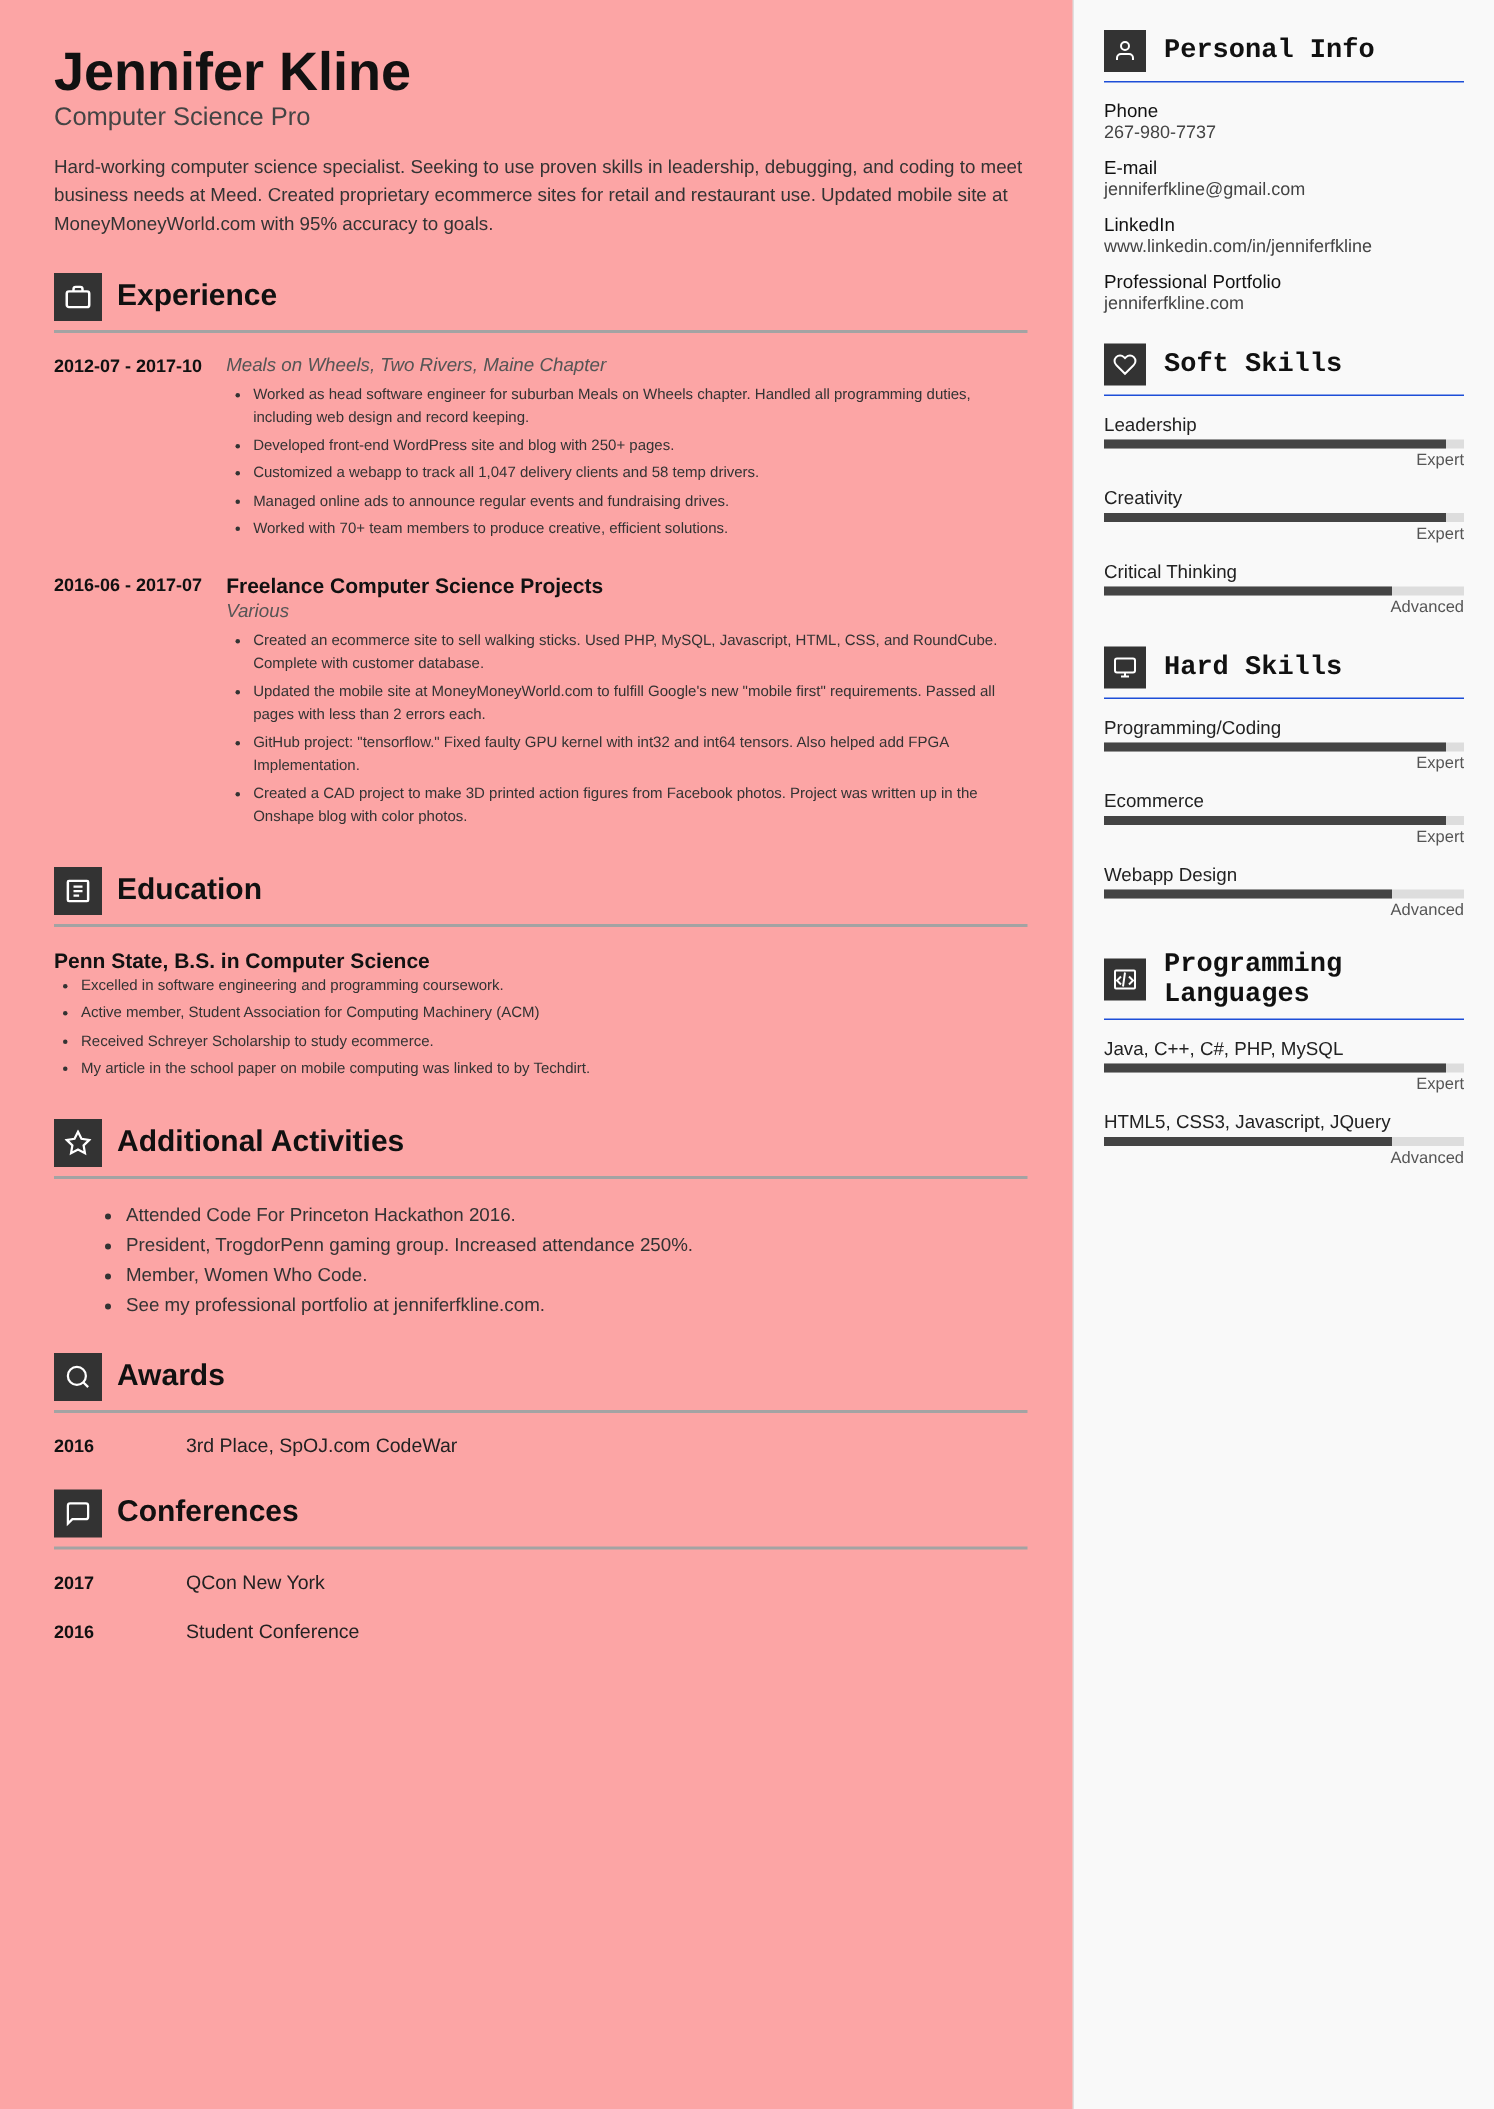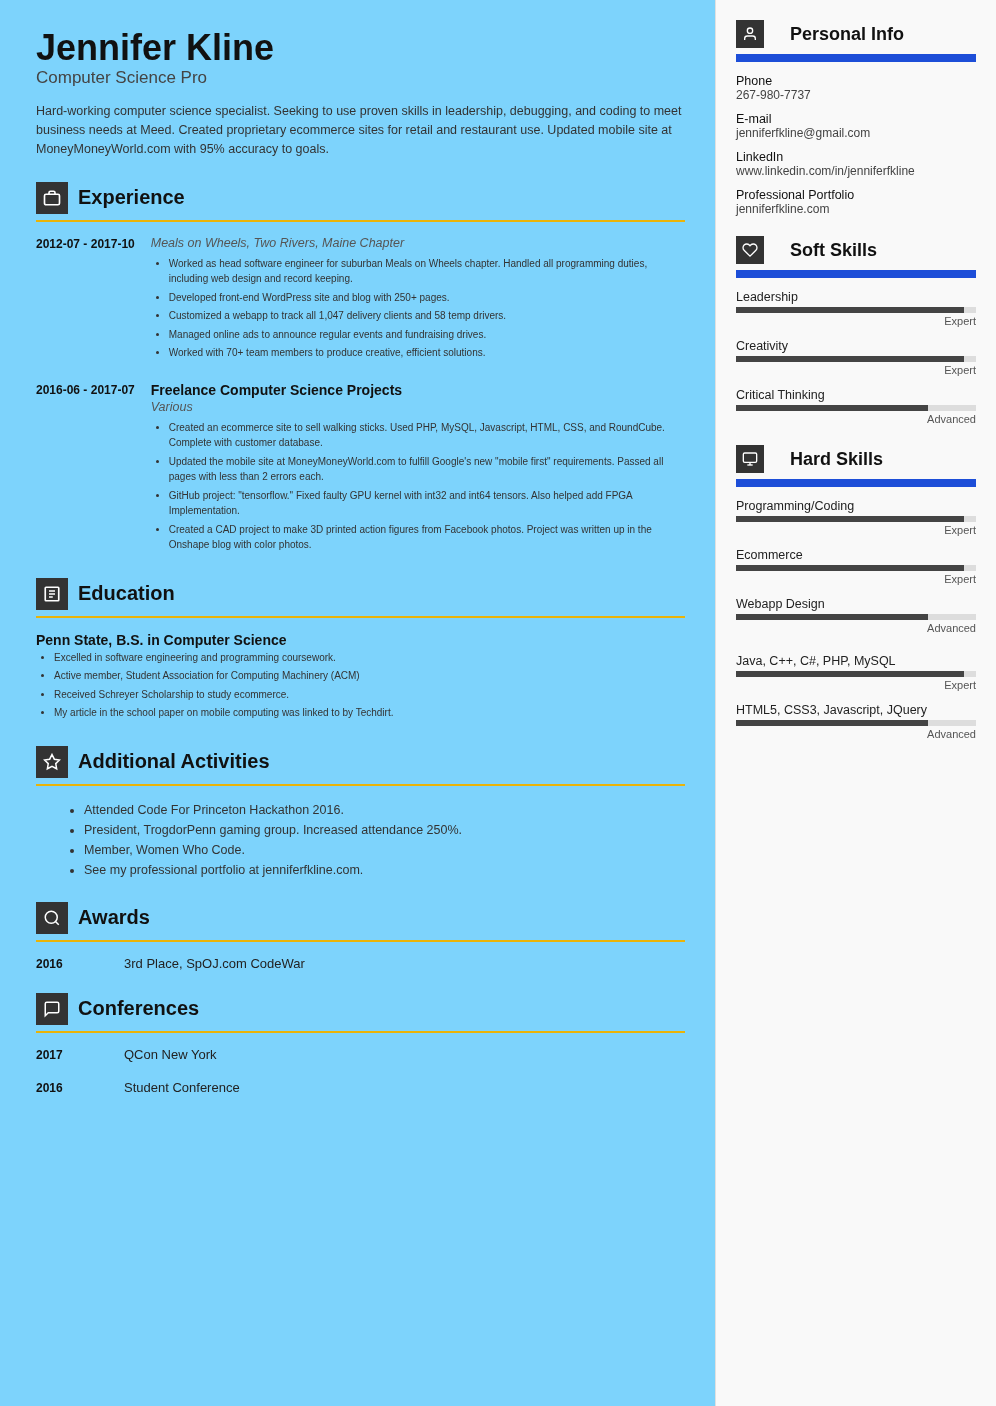--- a/index.html
+++ b/index.html
@@ -5,21 +5,21 @@
     * { box-sizing: border-box; margin: 0; padding: 0; }
     body {
       font-family: Arial, sans-serif;
       font-size: 13px;
       background: #f0f0f0;
       color: #222;
     }
     .page {
       width: 996px;
       min-height: 1406px;
-      background: #7dd3fc;
+      background: #fca5a5;
       display: flex;
       flex-direction: row;
     }
     
     .left-col {
       flex: 1 1 0;
       padding: 28px 30px 28px 36px;
       border-right: 1px solid #e0e0e0;
     }
     .name {
@@ -39,21 +39,21 @@
       line-height: 1.55;
       margin-bottom: 22px;
     }
     .section {
       margin-bottom: 22px;
     }
     .section-header {
       display: flex;
       align-items: center;
       gap: 10px;
-      border-bottom: 2px solid #eab308;
+      border-bottom: 2px solid #a3a3a3;
       padding-bottom: 6px;
       margin-bottom: 14px;
     }
     .section-header-title {
       font-size: 20px;
       font-weight: 800;
       color: #111;
     }
     .section-icon {
       width: 32px;
@@ -118,24 +118,25 @@
       flex-shrink: 0;
       background: #f9f9f9;
       padding: 20px 20px 28px 20px;
     }
     .right-section {
       margin-bottom: 20px;
     }
     .right-section-header {
       display: flex;
       align-items: center;
-      gap: 26px;
-      border-bottom: 8px solid #1d4ed8;
+      gap: 12px;
+      border-bottom: 1px solid #1d4ed8;
       padding-bottom: 6px;
       margin-bottom: 12px;
+      font-family: Liberation Mono, monospace;
     }
     .right-section-title {
       font-size: 18px;
       font-weight: 800;
       color: #111;
     }
     .right-icon {
       width: 28px;
       height: 28px;
       background: #333;
@@ -407,20 +408,29 @@
       <div class="skill-item">
         <div class="skill-name">Webapp Design</div>
         <div class="skill-bar-container">
           <div class="skill-bar-fill" style="width:80%"></div>
         </div>
         <div class="skill-level-label">Advanced</div>
       </div>
     </div>
 
     <div class="right-section">
+      <div class="right-section-header">
+        <div class="right-icon">
+          <svg width="16" height="16" viewBox="0 0 24 24" fill="none" stroke="white" stroke-width="2">
+            <rect x="2" y="3" width="20" height="18" rx="1"></rect>
+            <path d="M8 9l-4 4 4 4M16 9l4 4-4 4M12 5l-2 14"></path>
+          </svg>
+        </div>
+        <span class="right-section-title">Programming Languages</span>
+      </div>
       <div class="skill-item">
         <div class="skill-name">Java, C++, C#, PHP, MySQL</div>
         <div class="skill-bar-container">
           <div class="skill-bar-fill" style="width:95%"></div>
         </div>
         <div class="skill-level-label">Expert</div>
       </div>
       <div class="skill-item">
         <div class="skill-name">HTML5, CSS3, Javascript, JQuery</div>
         <div class="skill-bar-container">

